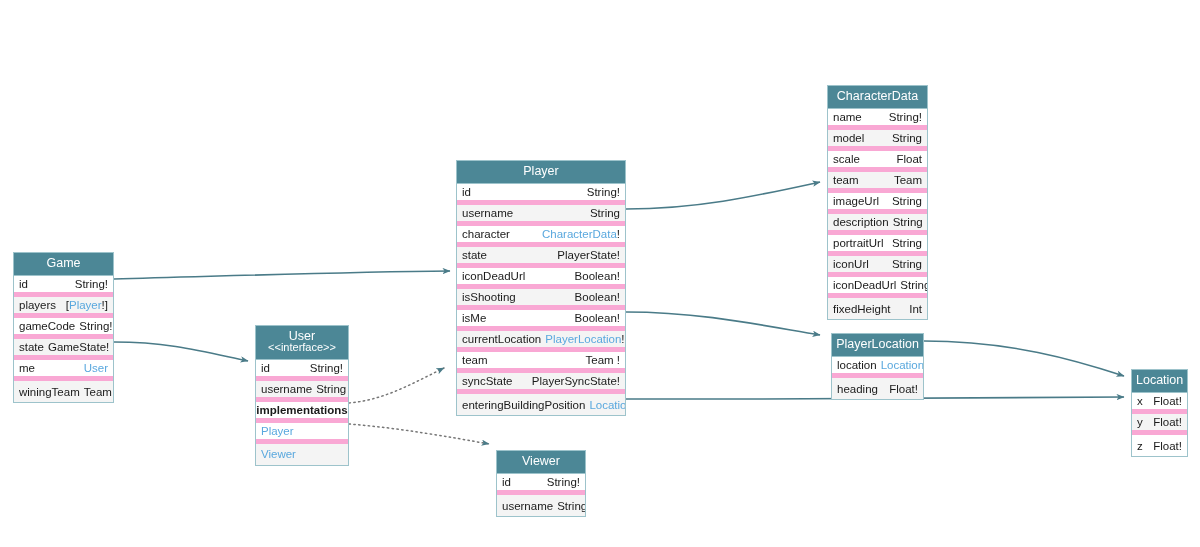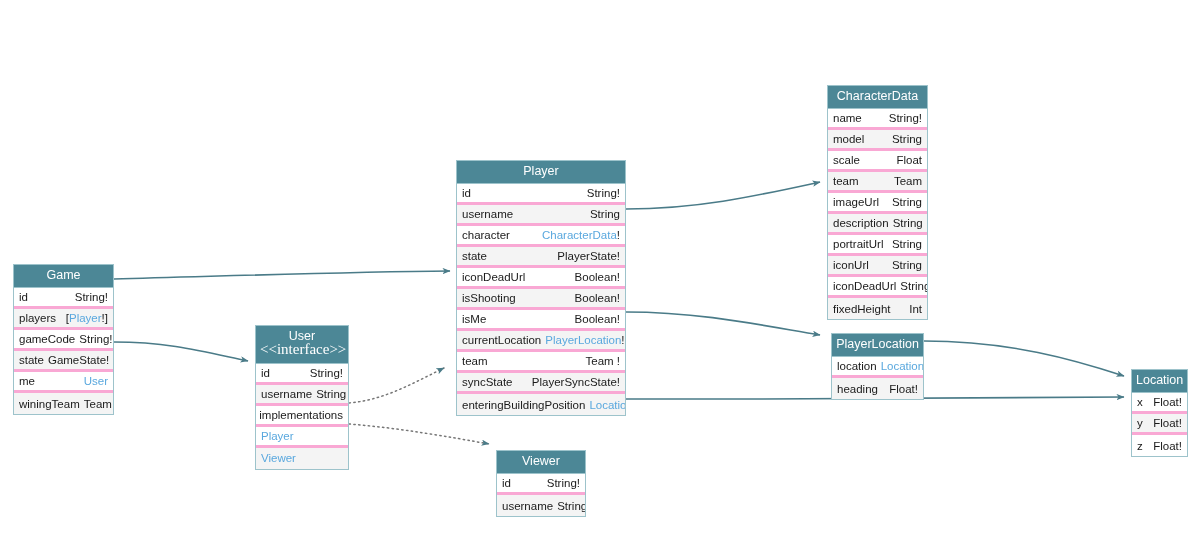--- a/index.html
+++ b/index.html
@@ -40,52 +40,52 @@
     font-size: 12.5px;
     line-height: 1.05;
     padding: 4px 4px 5px 4px;
     border-bottom: 1px solid #9dc3cb;
     font-weight: normal;
     white-space: nowrap;
     overflow: hidden;
   }
   .entity-header .sub {
     display: block;
-    font-size: 15px;
+    font-size: 11px;
     margin-top: -1px;
-    font-family: Liberation Serif, serif;
   }
   .row {
     display: flex;
     align-items: center;
     justify-content: space-between;
     height: 21px;
     box-sizing: border-box;
     padding: 0 5px;
     font-size: 11.5px;
     color: #1a1a1a;
-    border-bottom: 3px solid #f9a8d4;
+    border-bottom: 5px solid #f9a8d4;
     white-space: nowrap;
     overflow: hidden;
   }
   .row:last-child {
     border-bottom: none;
   }
   .row.alt {
     background: #f4f4f4;
   }
   .row .fname {
     text-align: left;
     padding-right: 4px;
   }
   .row .ftype {
     text-align: center;
   }
   .row.center {
-    justify-content: flex-end;
+    justify-content: center;
+    font-weight: bold;
   }
   .row.single {
     justify-content: flex-start;
   }
   .link {
     color: #5aa8de;
   }
   .plain {
     color: #1a1a1a;
   }
@@ -115,21 +115,21 @@
 
     <path d="M626,399 C800,399 1000,399 1124,397" fill="none" stroke="#4a7b88" stroke-width="1.6" marker-end="url(#arrow)"></path>
 
     <path d="M924,341 C1010,341 1075,360 1124,376" fill="none" stroke="#4a7b88" stroke-width="1.6" marker-end="url(#arrow)"></path>
 
     <path d="M349,403 C385,400 415,382 444,368" fill="none" stroke="#767676" stroke-width="1.5" stroke-dasharray="1.4,3.4" stroke-linecap="round" marker-end="url(#arrowdot)"></path>
 
     <path d="M349,424 C400,428 450,437 489,444" fill="none" stroke="#767676" stroke-width="1.5" stroke-dasharray="1.4,3.4" stroke-linecap="round" marker-end="url(#arrowdot)"></path>
   </svg>
 
-  <div class="entity" style="left:13px; top:240px; width:101px;">
+  <div class="entity" style="left:13px; top:228px; width:101px;">
     <div class="entity-header">
       <span>Game</span>
     </div>
     <div class="row">
       <span class="fname">id</span>
       <span class="ftype plain">String!</span>
     </div>
     <div class="row alt">
       <span class="fname">players</span>
       <span class="ftype"><span class="plain">[</span><span class="link">Player</span><span class="plain">!]</span></span>

